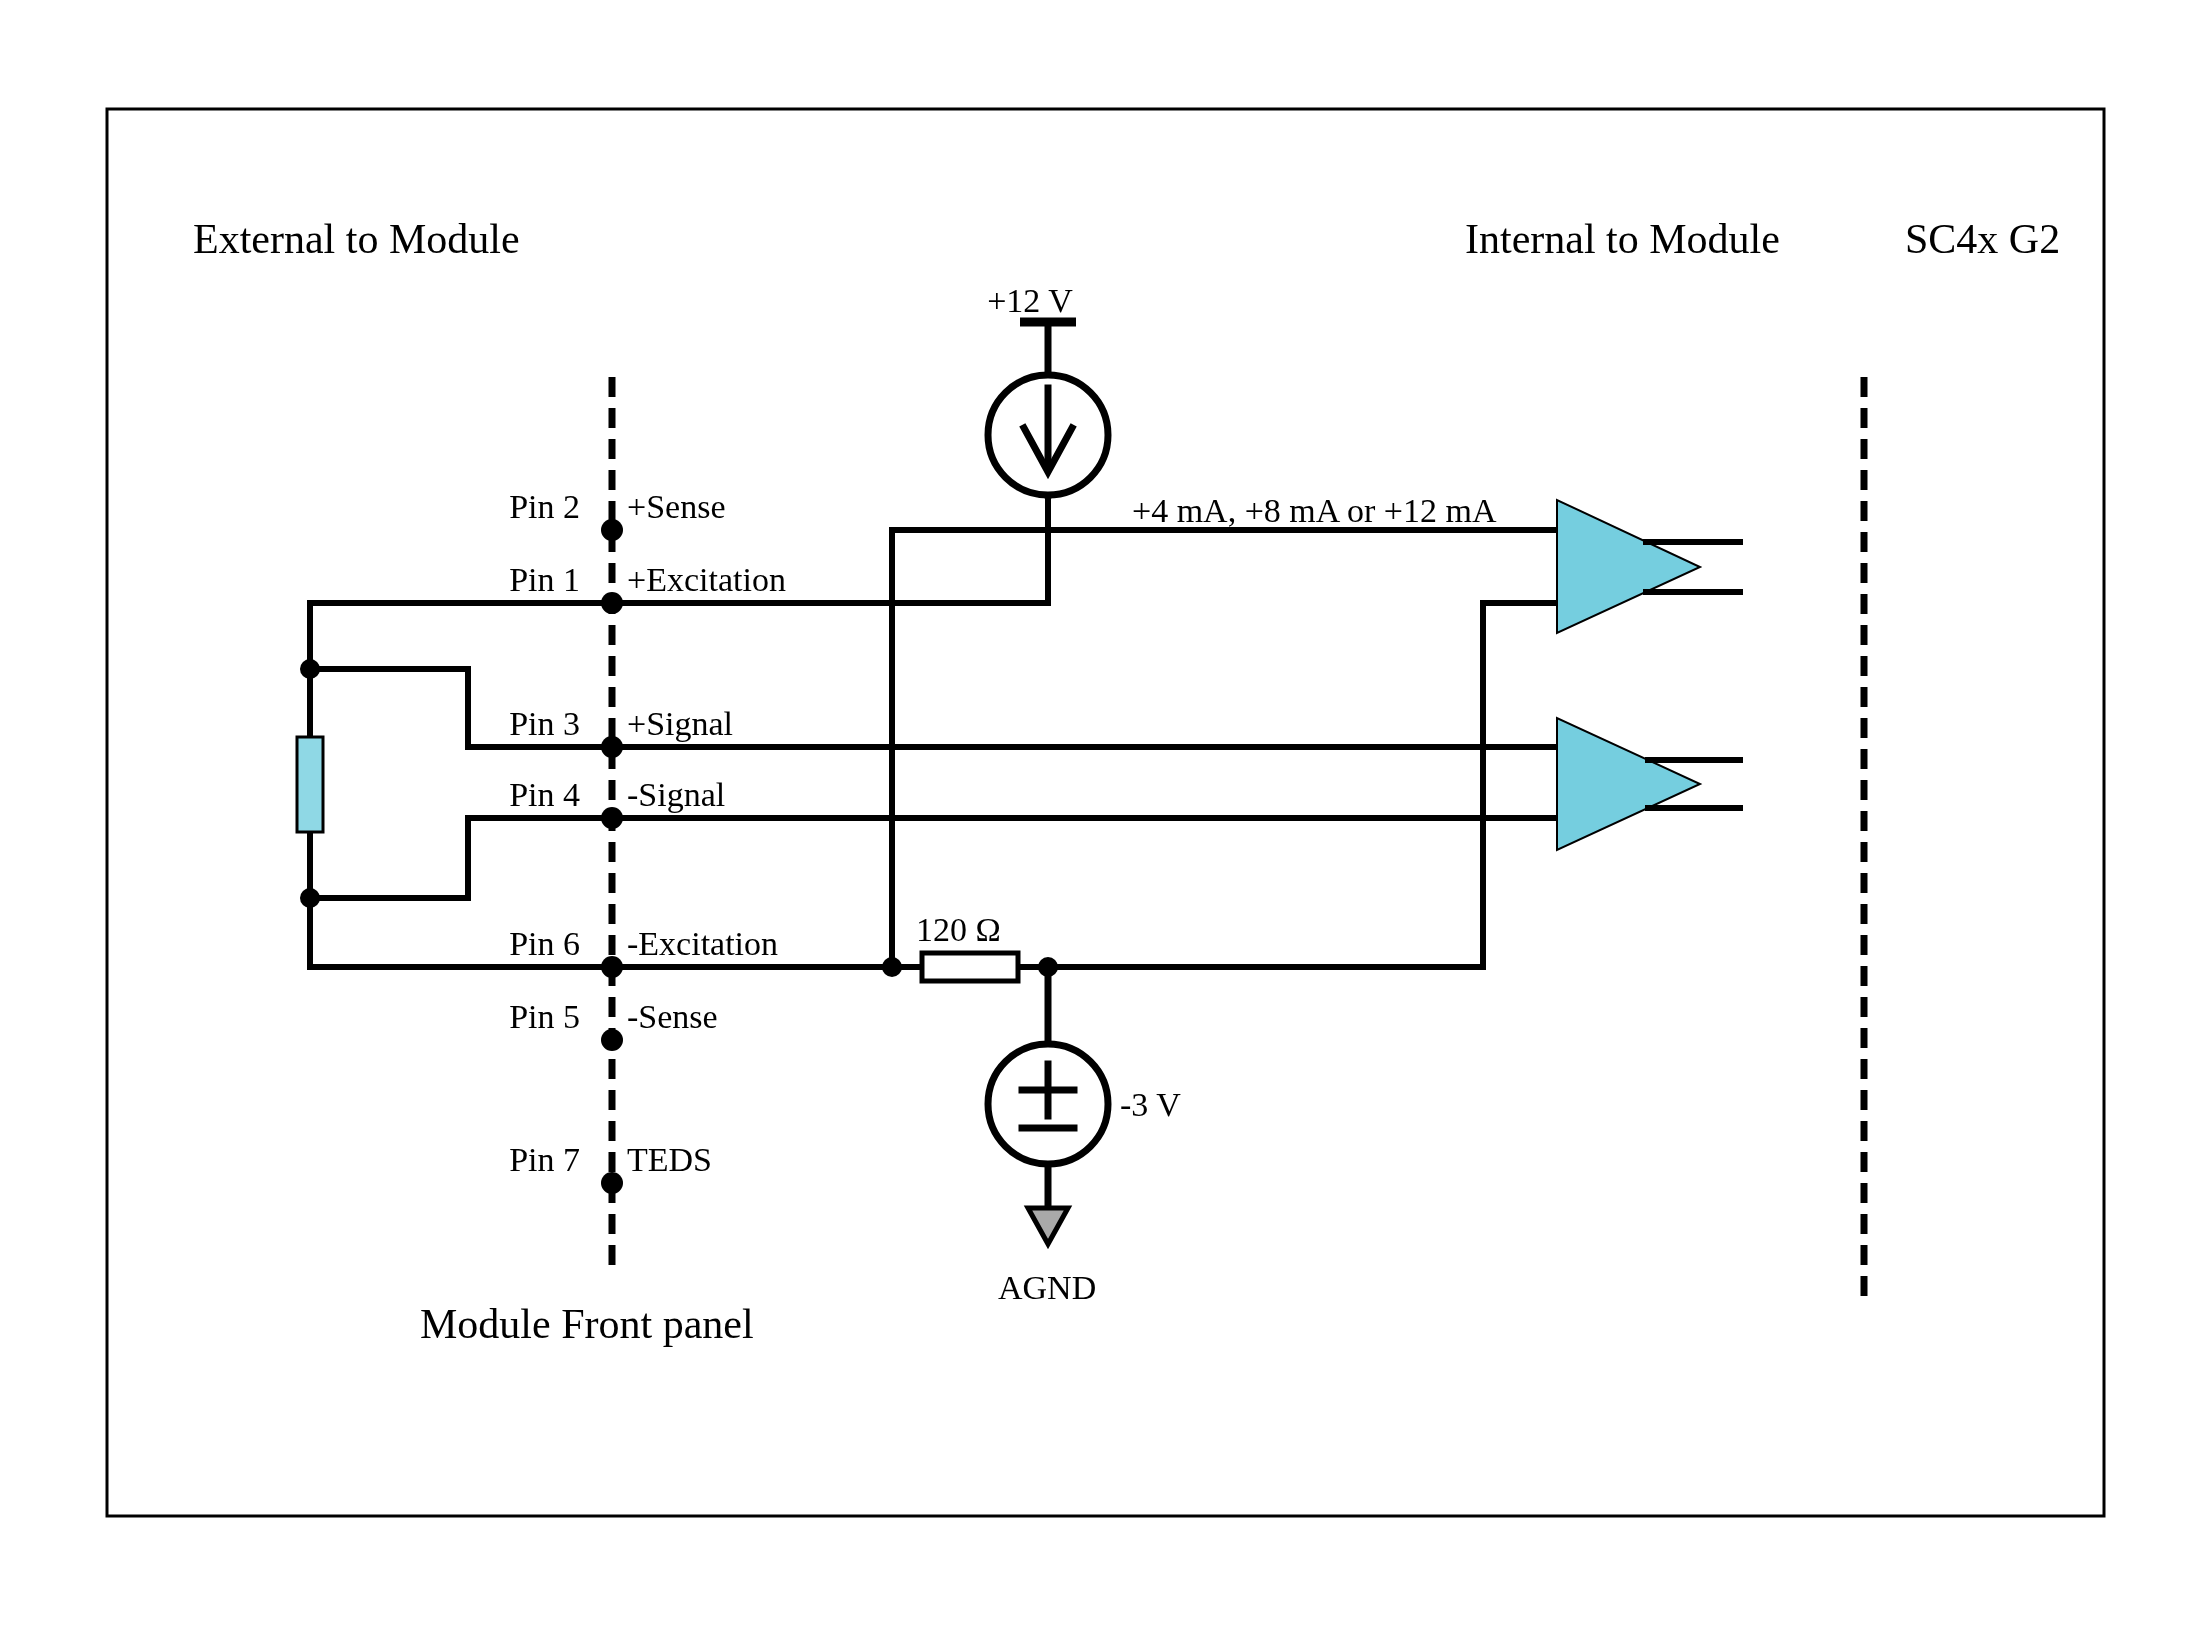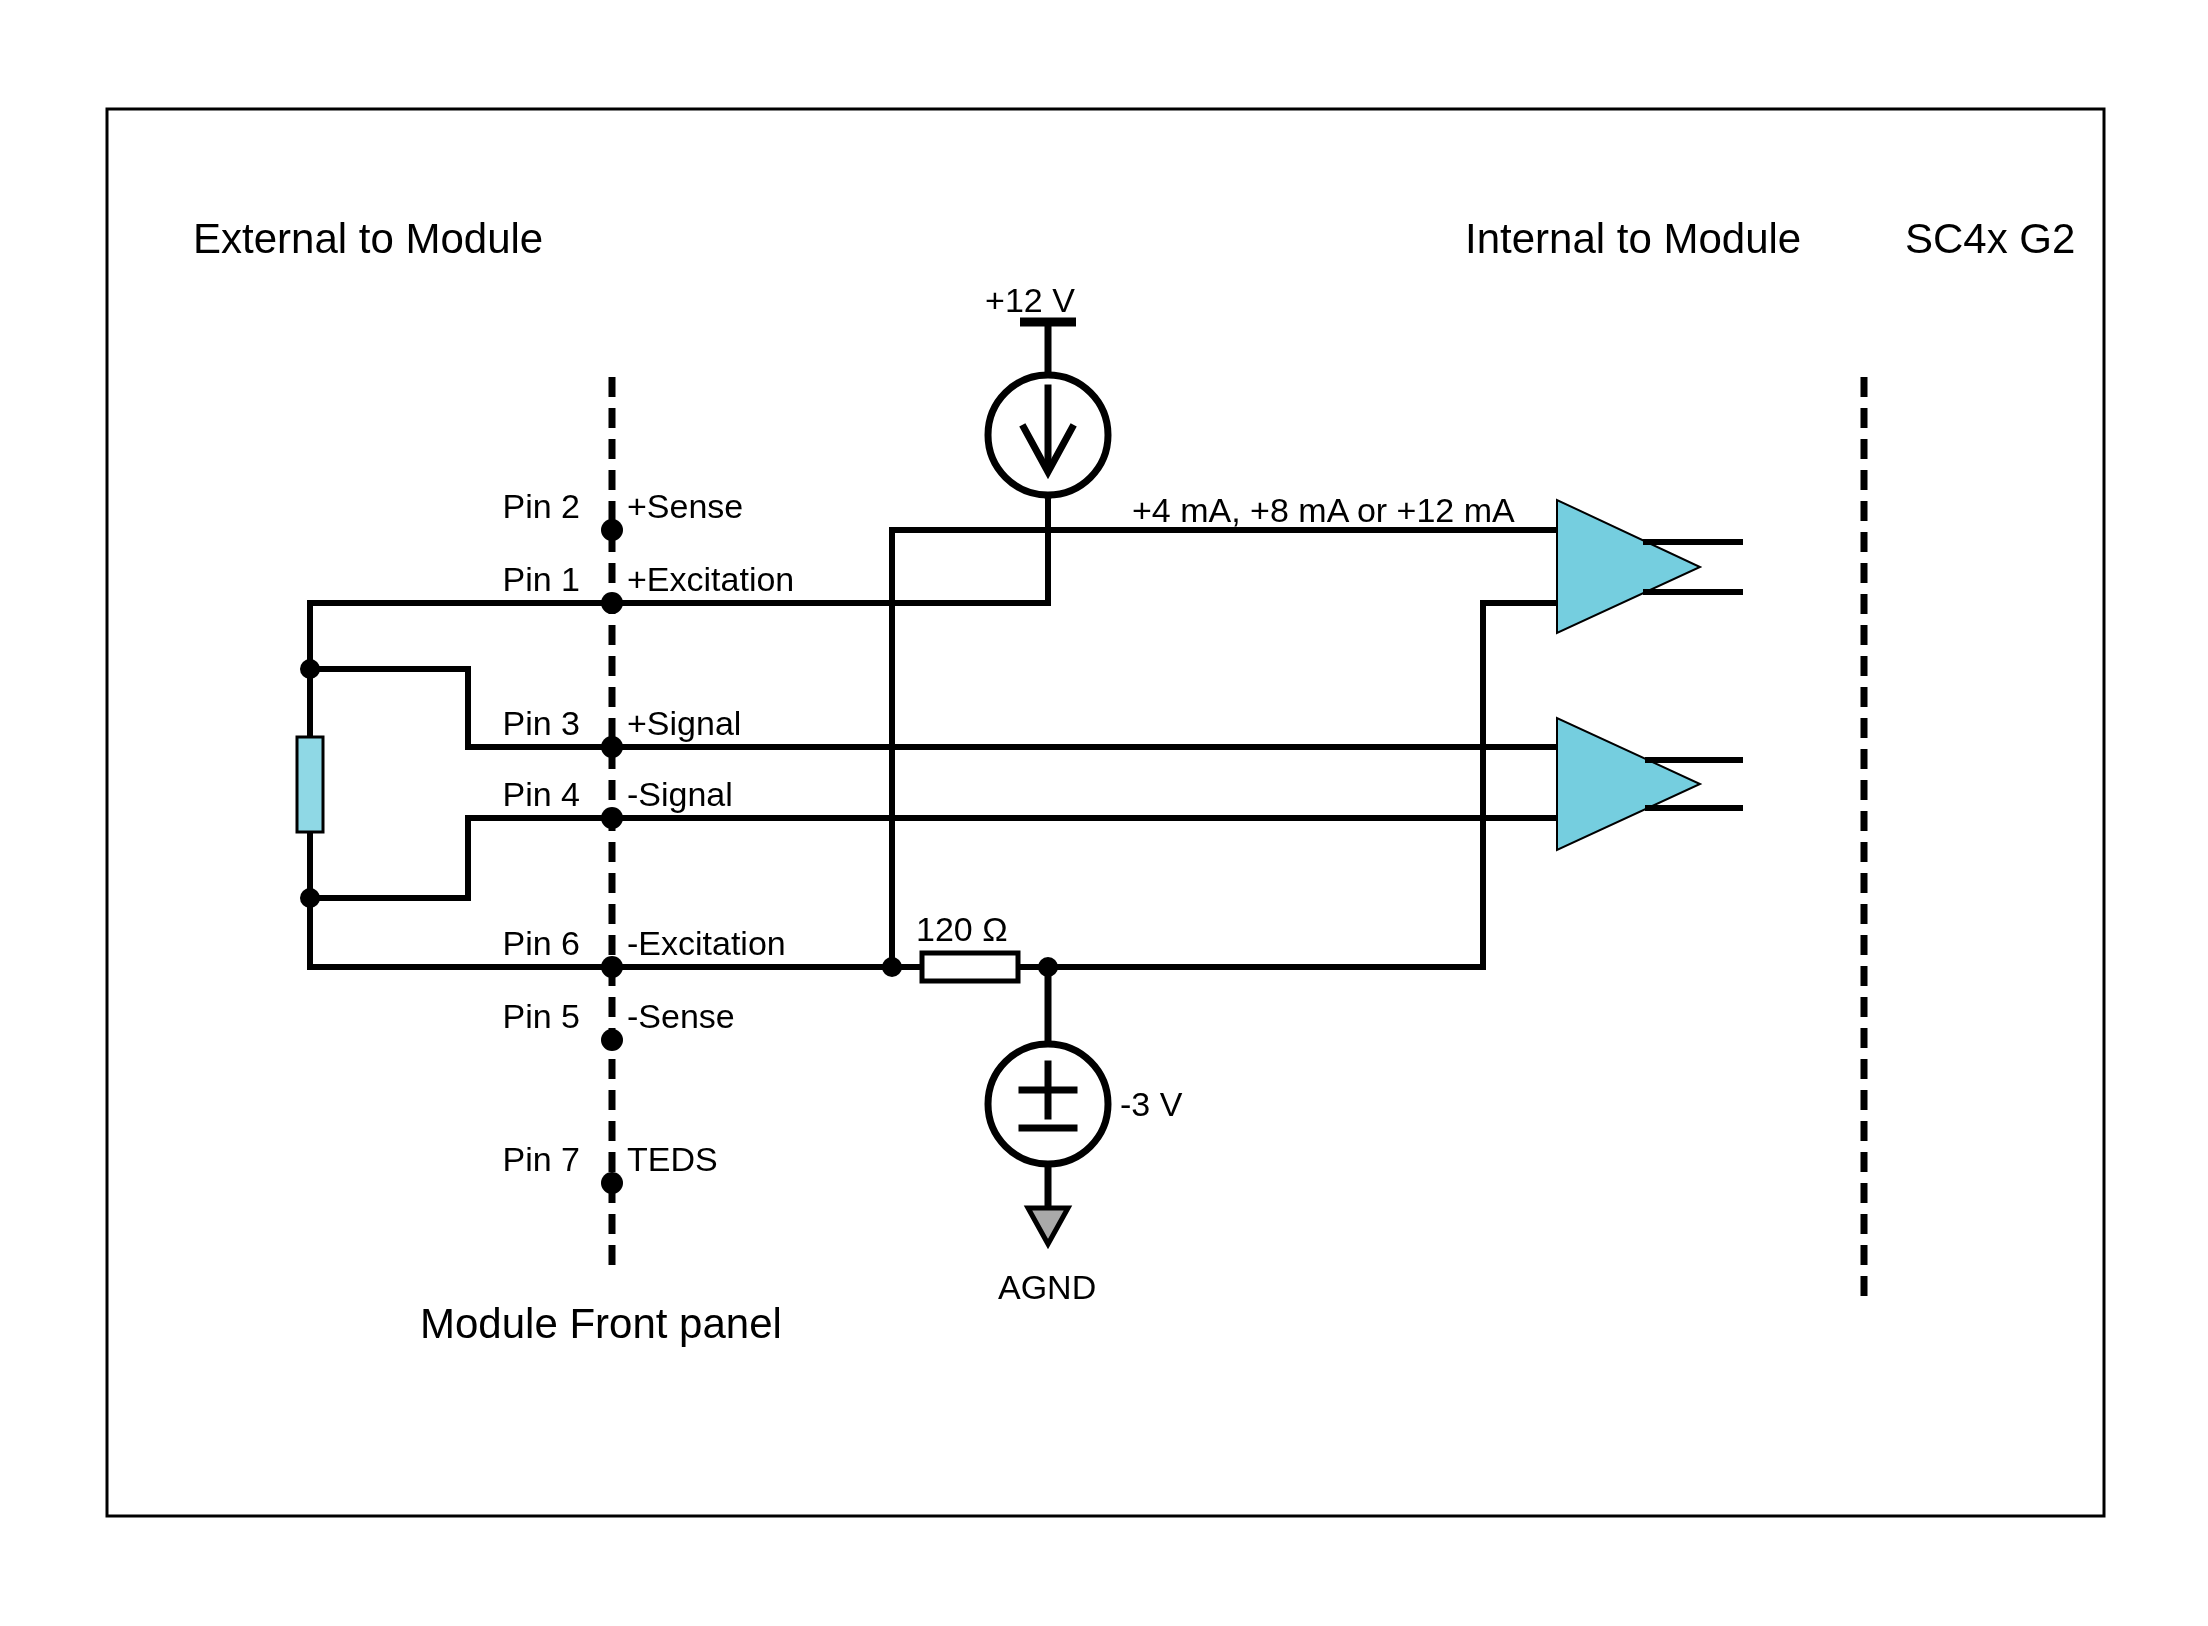--- a/index.html
+++ b/index.html
@@ -1,17 +1,17 @@
 <!DOCTYPE html>
 <html><head>
 <meta charset="utf-8">
 <style>
   html,body{margin:0;padding:0;background:#ffffff;}
   .stage{position:relative;width:2208px;height:1626px;background:#ffffff;overflow:hidden;
-         font-family:Liberation Sans, sans-serif;}
+         font-family:Liberation Serif, serif;}
   svg{display:block;position:absolute;left:0;top:0;}
   .wire{stroke:#000;stroke-width:6;fill:none;stroke-linecap:square;stroke-linejoin:miter;}
   .thick{stroke:#000;stroke-width:7;fill:none;stroke-linecap:square;}
   .bar{stroke:#000;stroke-width:9;fill:none;stroke-linecap:butt;}
   .sym{stroke:#000;stroke-width:7;fill:#ffffff;}
   .glyph{stroke:#000;stroke-width:7;fill:none;stroke-linecap:square;}
   .dash{stroke:#000;stroke-width:7;fill:none;stroke-dasharray:20 11;}
   .frame{stroke:#000;stroke-width:3;fill:none;}
   .resistor{stroke:#000;stroke-width:5;fill:#ffffff;}
   .dot{fill:#000;stroke:none;}

